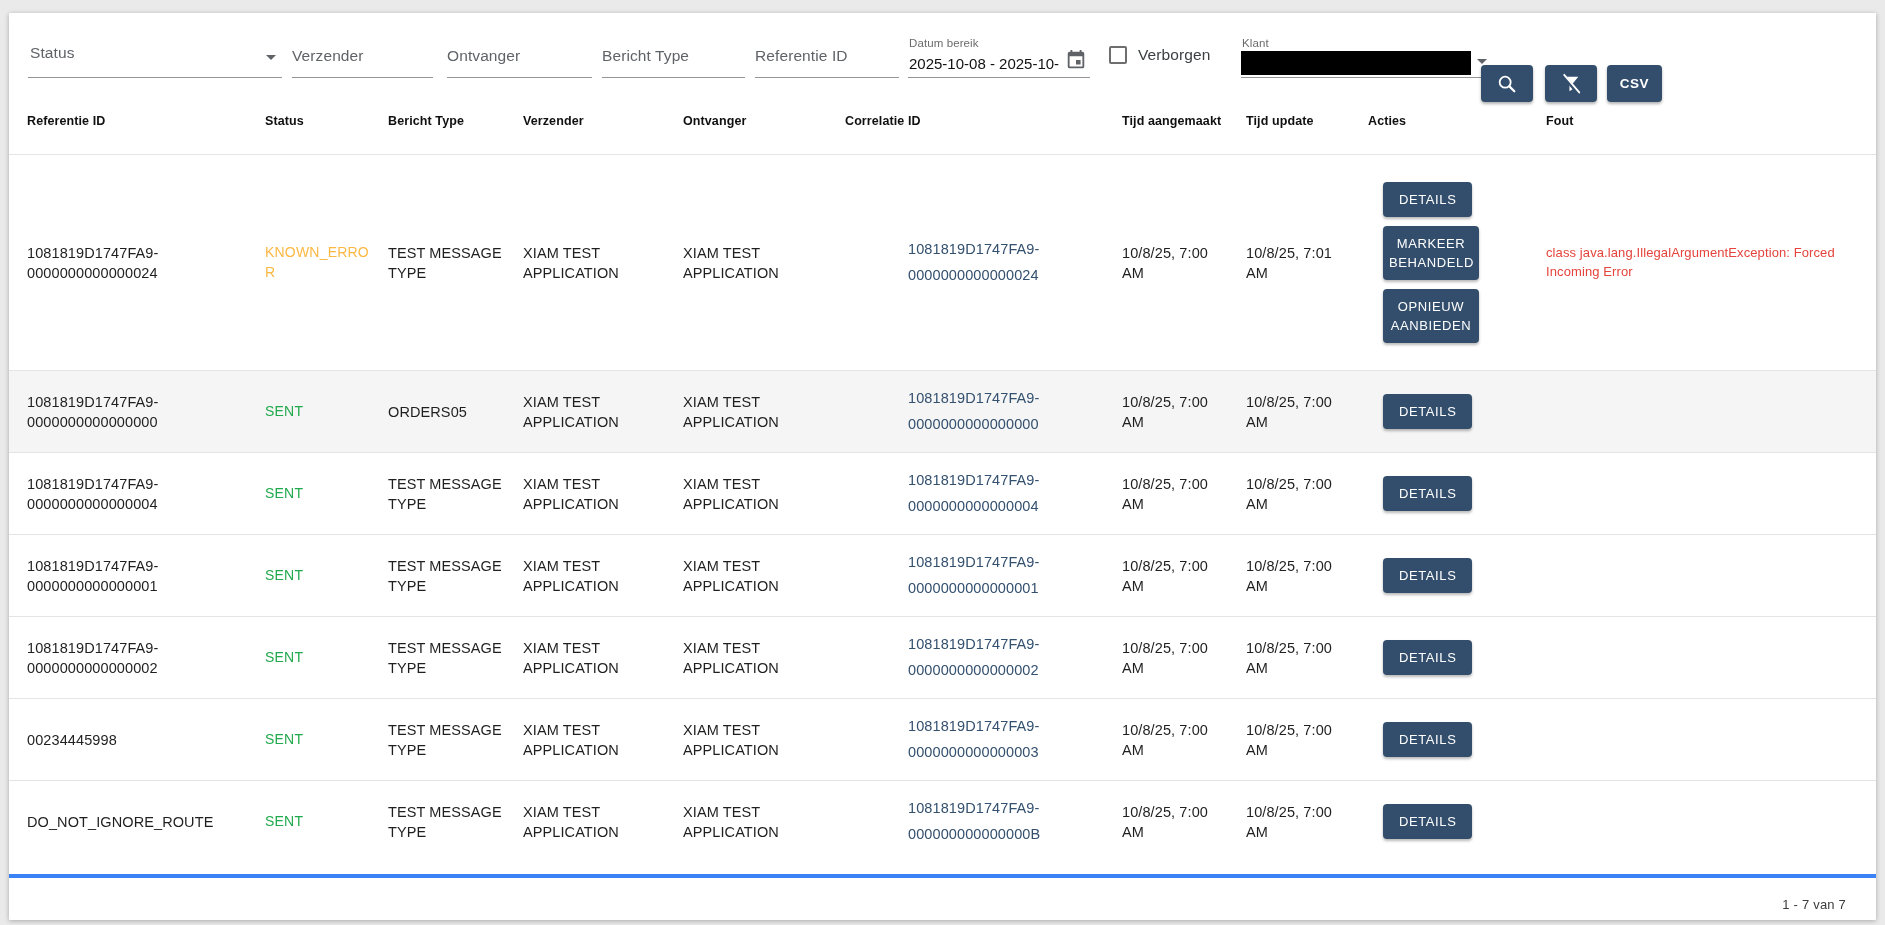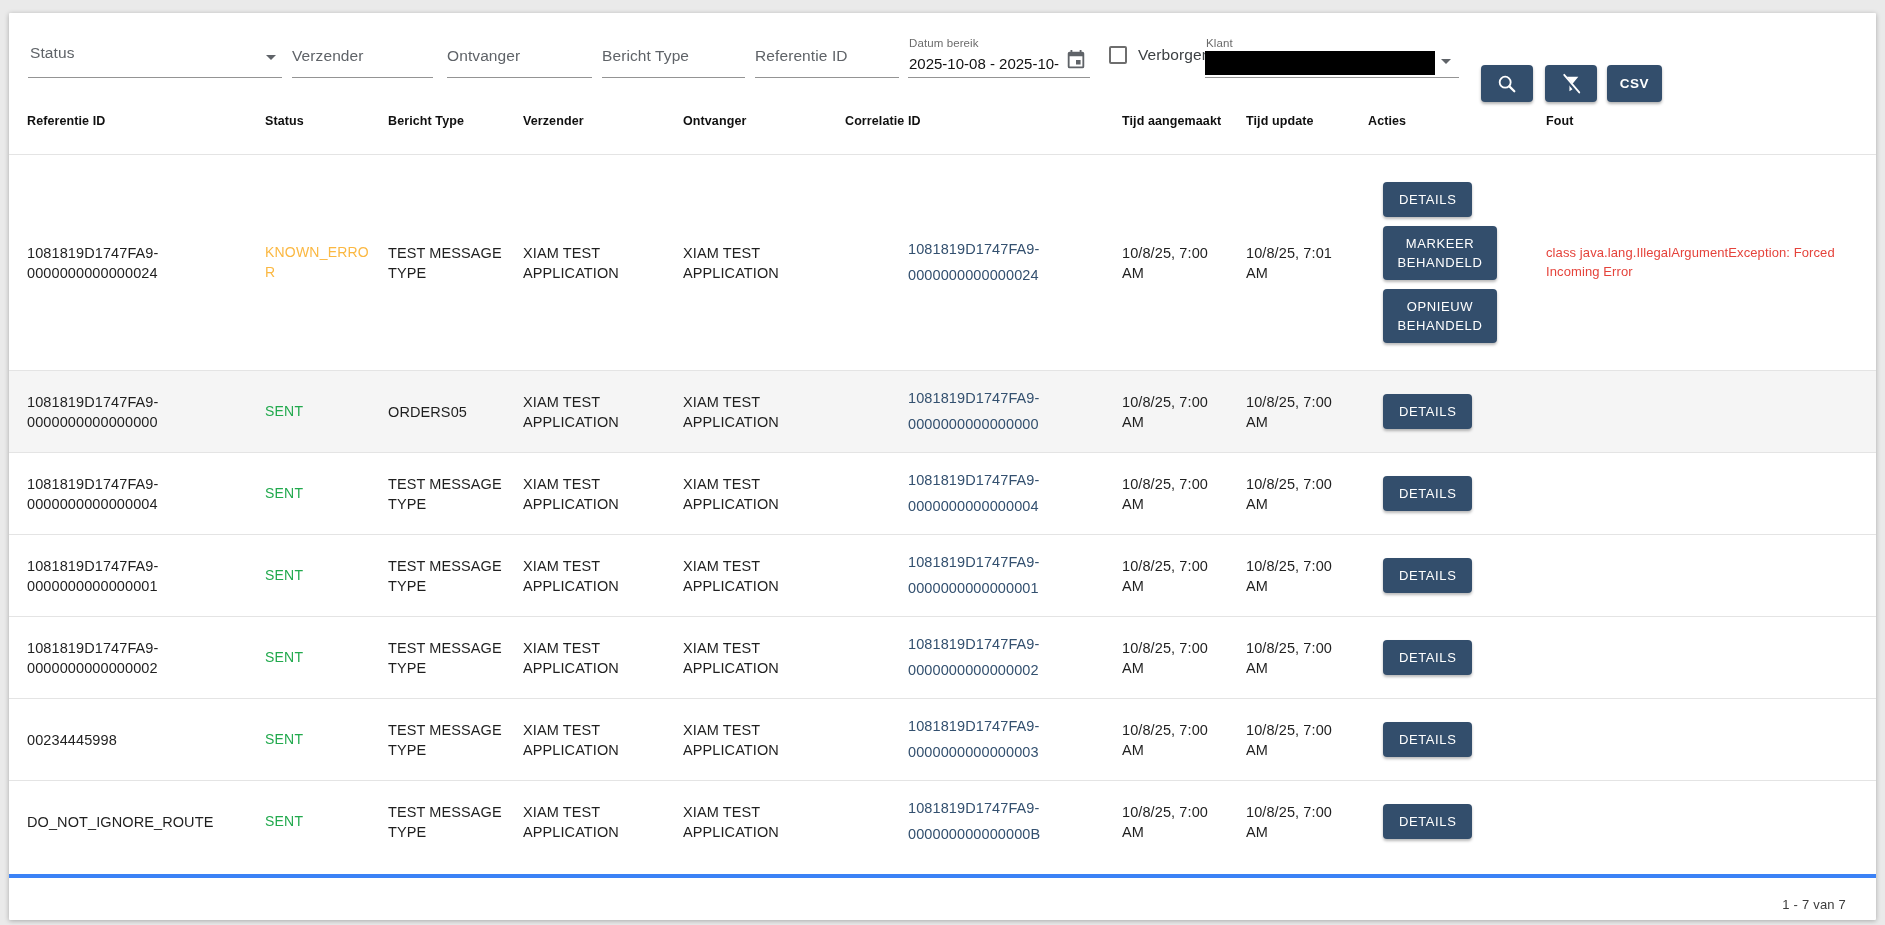--- a/index.html
+++ b/index.html
@@ -100,21 +100,21 @@
     line-height:1.75; cursor:pointer; display:inline-block;
   }
   .td.fout { font-size:13px; color:#e5433b; line-height:1.45; padding-right:6px; }
   .actions { display:flex; flex-direction:column; gap:9px; align-items:flex-start; padding-left:15px; }
   .btn {
     background:#334e6c; color:#fff; border:none; border-radius:4px;
     padding:8px 16px; font-family:inherit; font-size:13px; font-weight:500;
     letter-spacing:0.6px; line-height:19px; text-align:center; cursor:pointer;
     box-shadow:0 2px 3px rgba(0,0,0,0.28);
   }
-  .btn.multiline { width:114px; padding:8px 6px; }
+  .btn.multiline { width:96px; padding:8px 6px; }
 
   
   .tfoot {
     height:57px; border-top:4px solid #3b82f6;
     display:flex; align-items:center; justify-content:flex-end;
     padding-right:30px;
     margin-top:12px;
   }
   .range-label { font-size:13px; color:#3c3c3c; letter-spacing:0.2px; }
 </style>
@@ -154,21 +154,21 @@
           <path fill="#5f6368" d="M17 12h-5v5h5v-5zM16 1v2H8V1H6v2H5a2 2 0 0 0-2 2v14a2 2 0 0 0 2 2h14a2 2 0 0 0 2-2V5a2 2 0 0 0-2-2h-1V1h-2zm3 18H5V8h14v11z"></path>
         </svg>
       </button>
     </div>
 
     <div class="checkbox-group">
       <span class="checkbox"></span>
       <span class="cb-label">Verborgen</span>
     </div>
 
-    <div class="field klant-field" style="left:1196px; width:254px;">
+    <div class="field klant-field" style="left:1232px; width:254px;">
       <span class="small-label">Klant</span>
       <span class="redact-bar"></span>
       <span class="chevron"></span>
     </div>
 
     <button class="fbtn" style="left:1472px; width:52px;">
       <svg width="22" height="22" viewBox="0 0 24 24">
         <circle cx="10" cy="10" r="6" fill="none" stroke="#fff" stroke-width="2"></circle>
         <line x1="14.6" y1="14.6" x2="20" y2="20" stroke="#fff" stroke-width="2.4" stroke-linecap="round"></line>
       </svg>
@@ -207,21 +207,21 @@
       <div class="td status status-error">KNOWN_ERROR</div>
       <div class="td">TEST MESSAGE TYPE</div>
       <div class="td">XIAM TEST APPLICATION</div>
       <div class="td">XIAM TEST APPLICATION</div>
       <div class="td corr"><a class="corr-link">1081819D1747FA9-0000000000000024</a></div>
       <div class="td">10/8/25, 7:00 AM</div>
       <div class="td">10/8/25, 7:01 AM</div>
       <div class="actions">
         <button class="btn">DETAILS</button>
         <button class="btn multiline">MARKEER BEHANDELD</button>
-        <button class="btn multiline">OPNIEUW BEHANDELD</button>
+        <button class="btn multiline">OPNIEUW AANBIEDEN</button>
       </div>
       <div class="td fout">class java.lang.IllegalArgumentException: Forced Incoming Error</div>
     </div>
 
     <div class="trow row-alt">
       <div class="td">1081819D1747FA9-0000000000000000</div>
       <div class="td status status-sent">SENT</div>
       <div class="td">ORDERS05</div>
       <div class="td">XIAM TEST APPLICATION</div>
       <div class="td">XIAM TEST APPLICATION</div>

